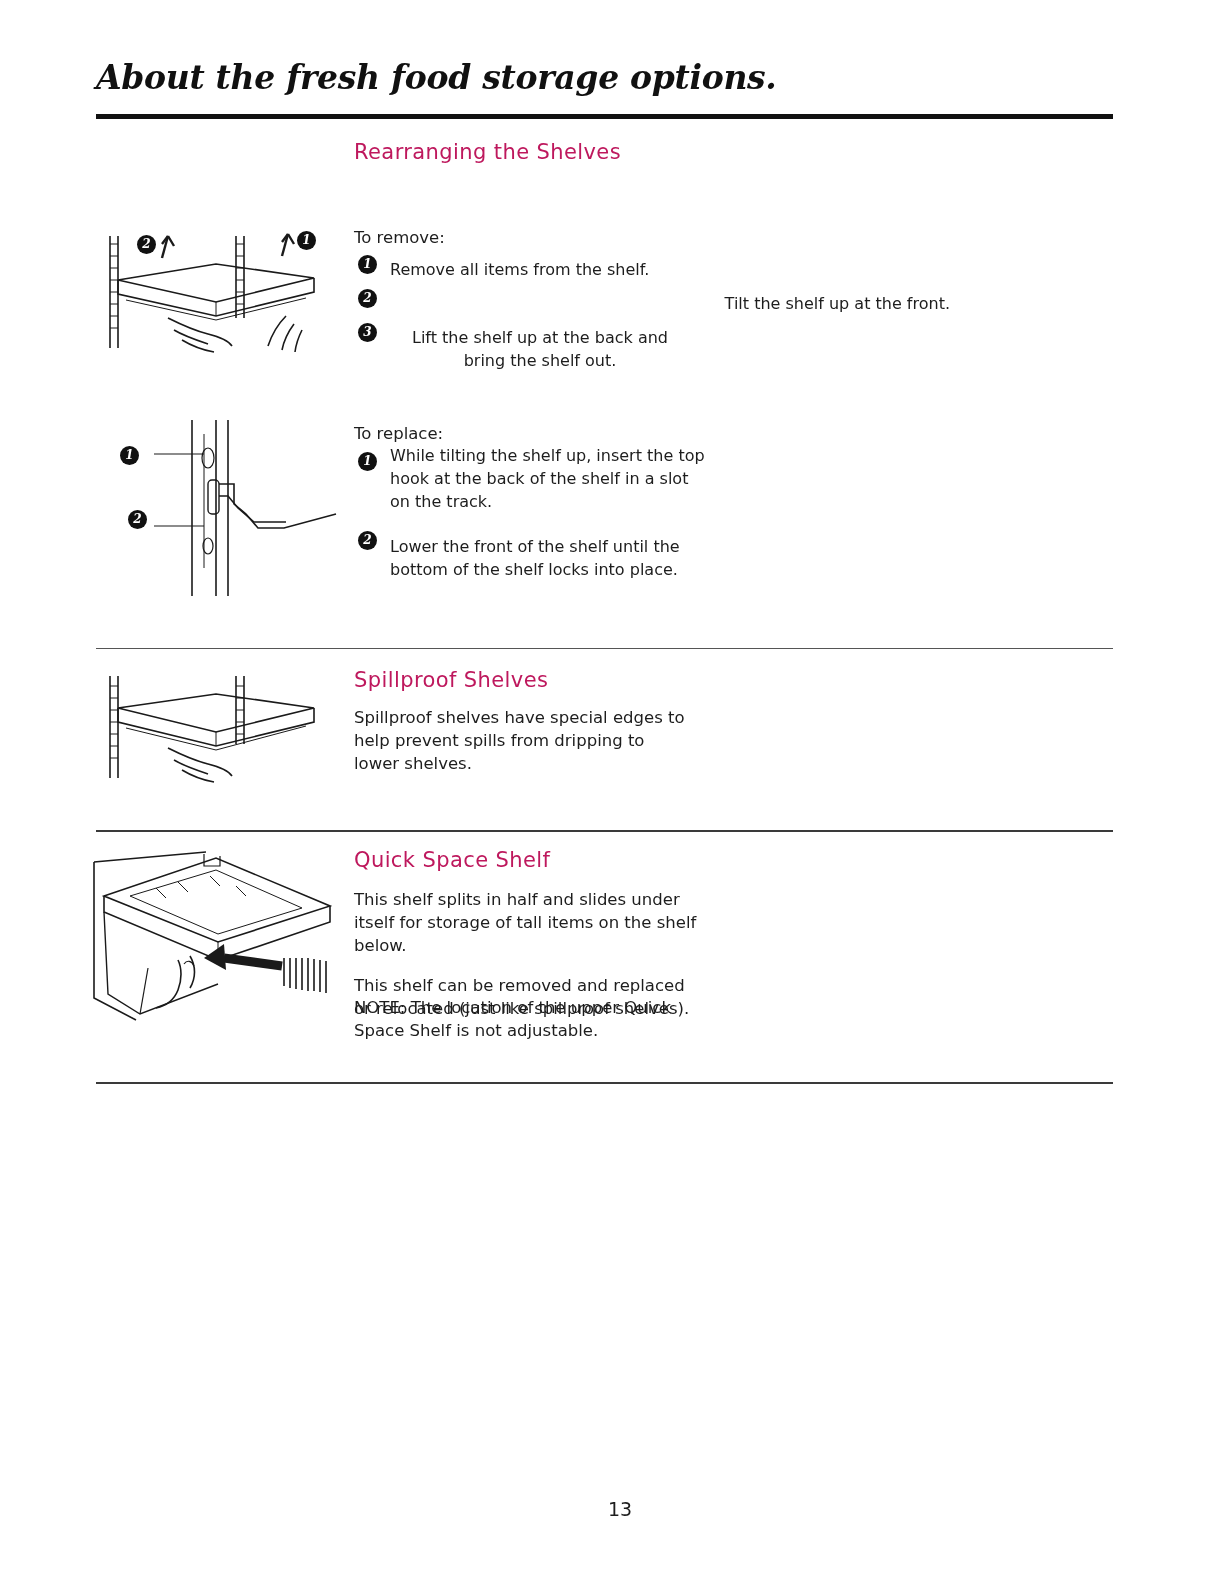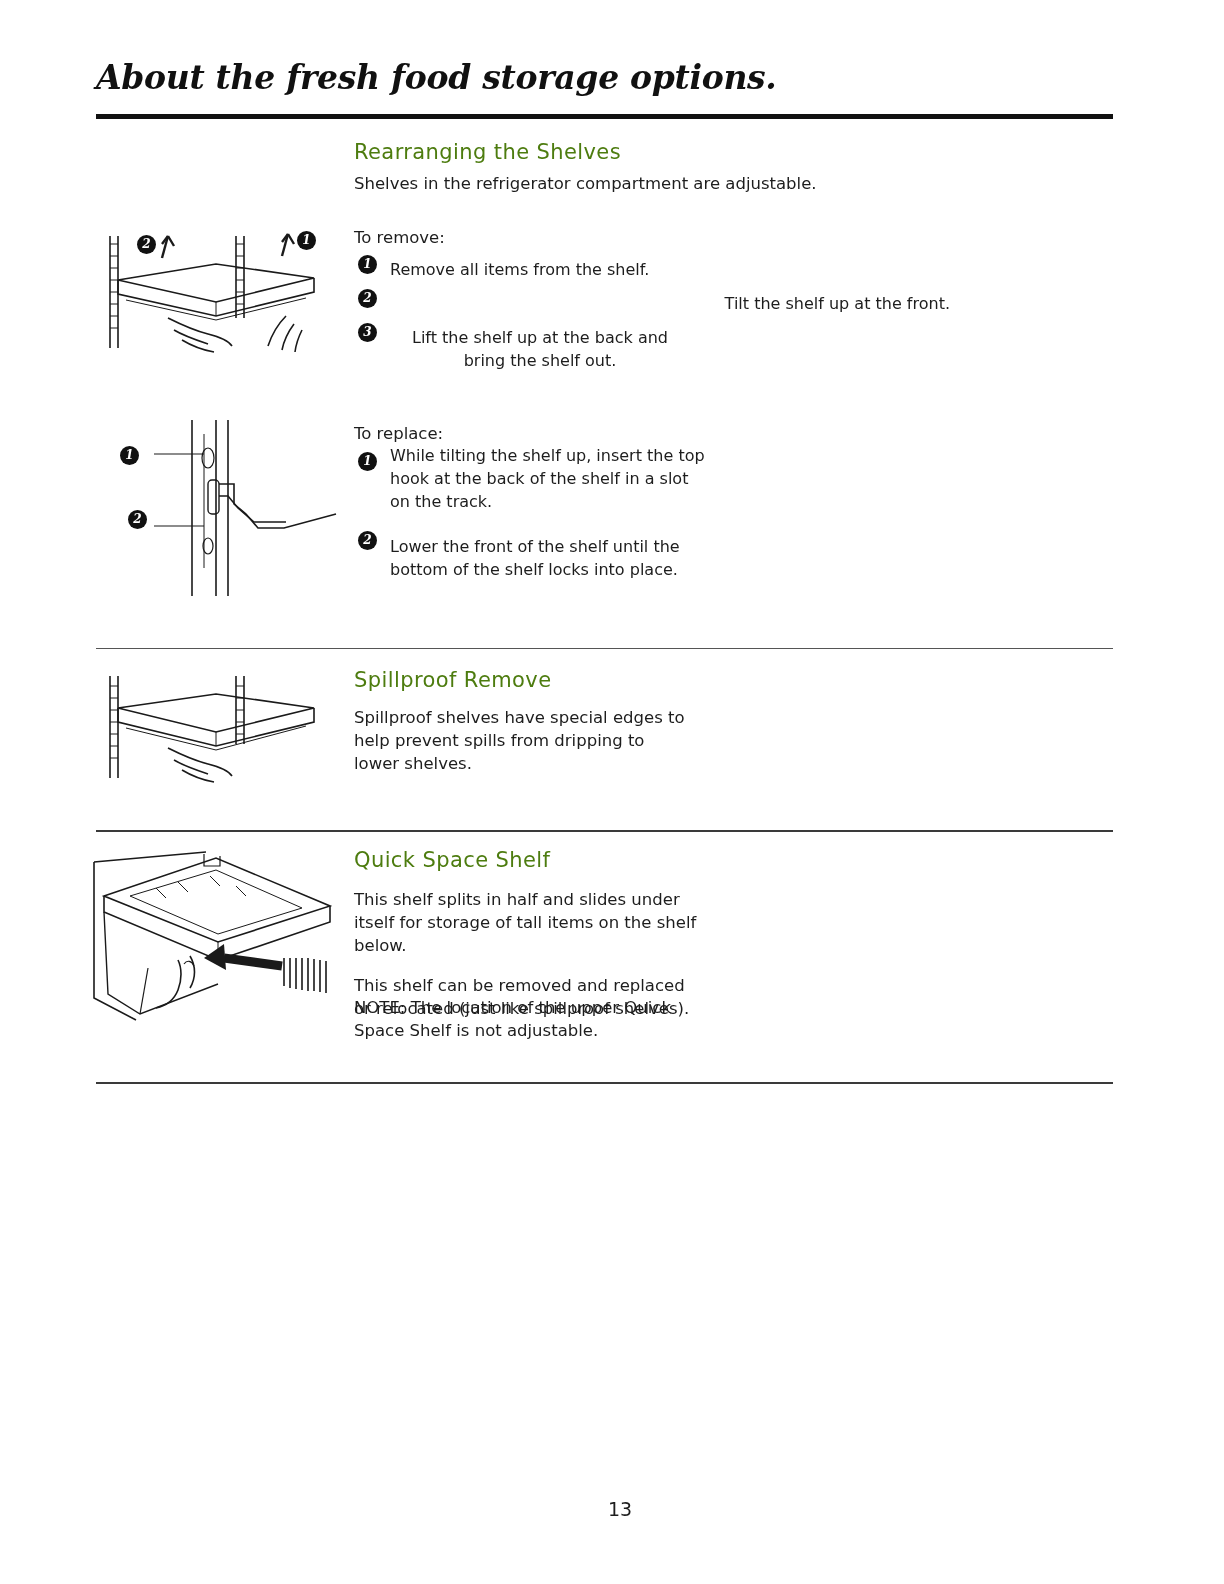--- a/index.html
+++ b/index.html
@@ -55,21 +55,21 @@
     width: 1017px;
     height: 1px;
     background: #555;
   }
 
   
   .sec-title {
     position: absolute;
     font-size: 21px;
     letter-spacing: 0.4px;
-    color: #4d7c0f;
+    color: #be185d;
     white-space: nowrap;
   }
   .body-text {
     position: absolute;
     font-size: 16.5px;
     line-height: 23px;
     color: #1d1d1d;
   }
   .label-text {
     position: absolute;
@@ -116,21 +116,20 @@
 </head>
 <body>
 
 <div class="page">
 
   <div class="page-title">About the fresh food storage options.</div>
   <div class="rule-thick" style="top:114px;"></div>
 
   <div class="sec-title" style="left:354px; top:140px;">Rearranging the Shelves</div>
 
-  <div class="body-text" style="left:354px; top:172px; width:620px;">Shelves in the refrigerator compartment are adjustable.</div>
 
   <div class="fig" style="left:96px; top:218px;">
     <svg width="250" height="155" viewBox="0 0 250 155">
       <g fill="none" stroke="#1a1a1a" stroke-width="1.6">
 
         <path d="M14 18 L14 130"></path>
         <path d="M22 18 L22 130"></path>
         <path d="M14 26 L22 26 M14 38 L22 38 M14 50 L22 50 M14 62 L22 62 M14 74 L22 74 M14 86 L22 86 M14 98 L22 98 M14 110 L22 110" stroke-width="1"></path>
 
         <path d="M140 18 L140 100"></path>
@@ -218,21 +217,21 @@
         <path d="M22 40 L22 54 L120 78 L218 54 L218 40"></path>
         <path d="M30 60 L120 82 L210 58" stroke-width="1"></path>
         <path d="M120 64 L120 78" stroke-width="1"></path>
         <path d="M72 80 C84 86, 96 92, 112 96 C124 99, 132 102, 136 108"></path>
         <path d="M78 92 C88 98, 100 102, 112 106"></path>
         <path d="M86 102 C96 108, 106 112, 118 114"></path>
       </g>
     </svg>
   </div>
 
-  <div class="sec-title" style="left:354px; top:668px;">Spillproof Remove</div>
+  <div class="sec-title" style="left:354px; top:668px;">Spillproof Shelves</div>
   <div class="body-text" style="left:354px; top:706px; width:340px;">Spillproof shelves have special edges to help prevent spills from dripping to lower shelves.</div>
 
   <div class="rule-thin" style="top:830px;"></div>
 
   <div class="fig" style="left:86px; top:848px;">
     <svg width="270" height="176" viewBox="0 0 270 176">
       <g fill="none" stroke="#1a1a1a" stroke-width="1.6">
 
         <path d="M8 14 L8 150 L50 172"></path>
         <path d="M8 14 L120 4"></path>

